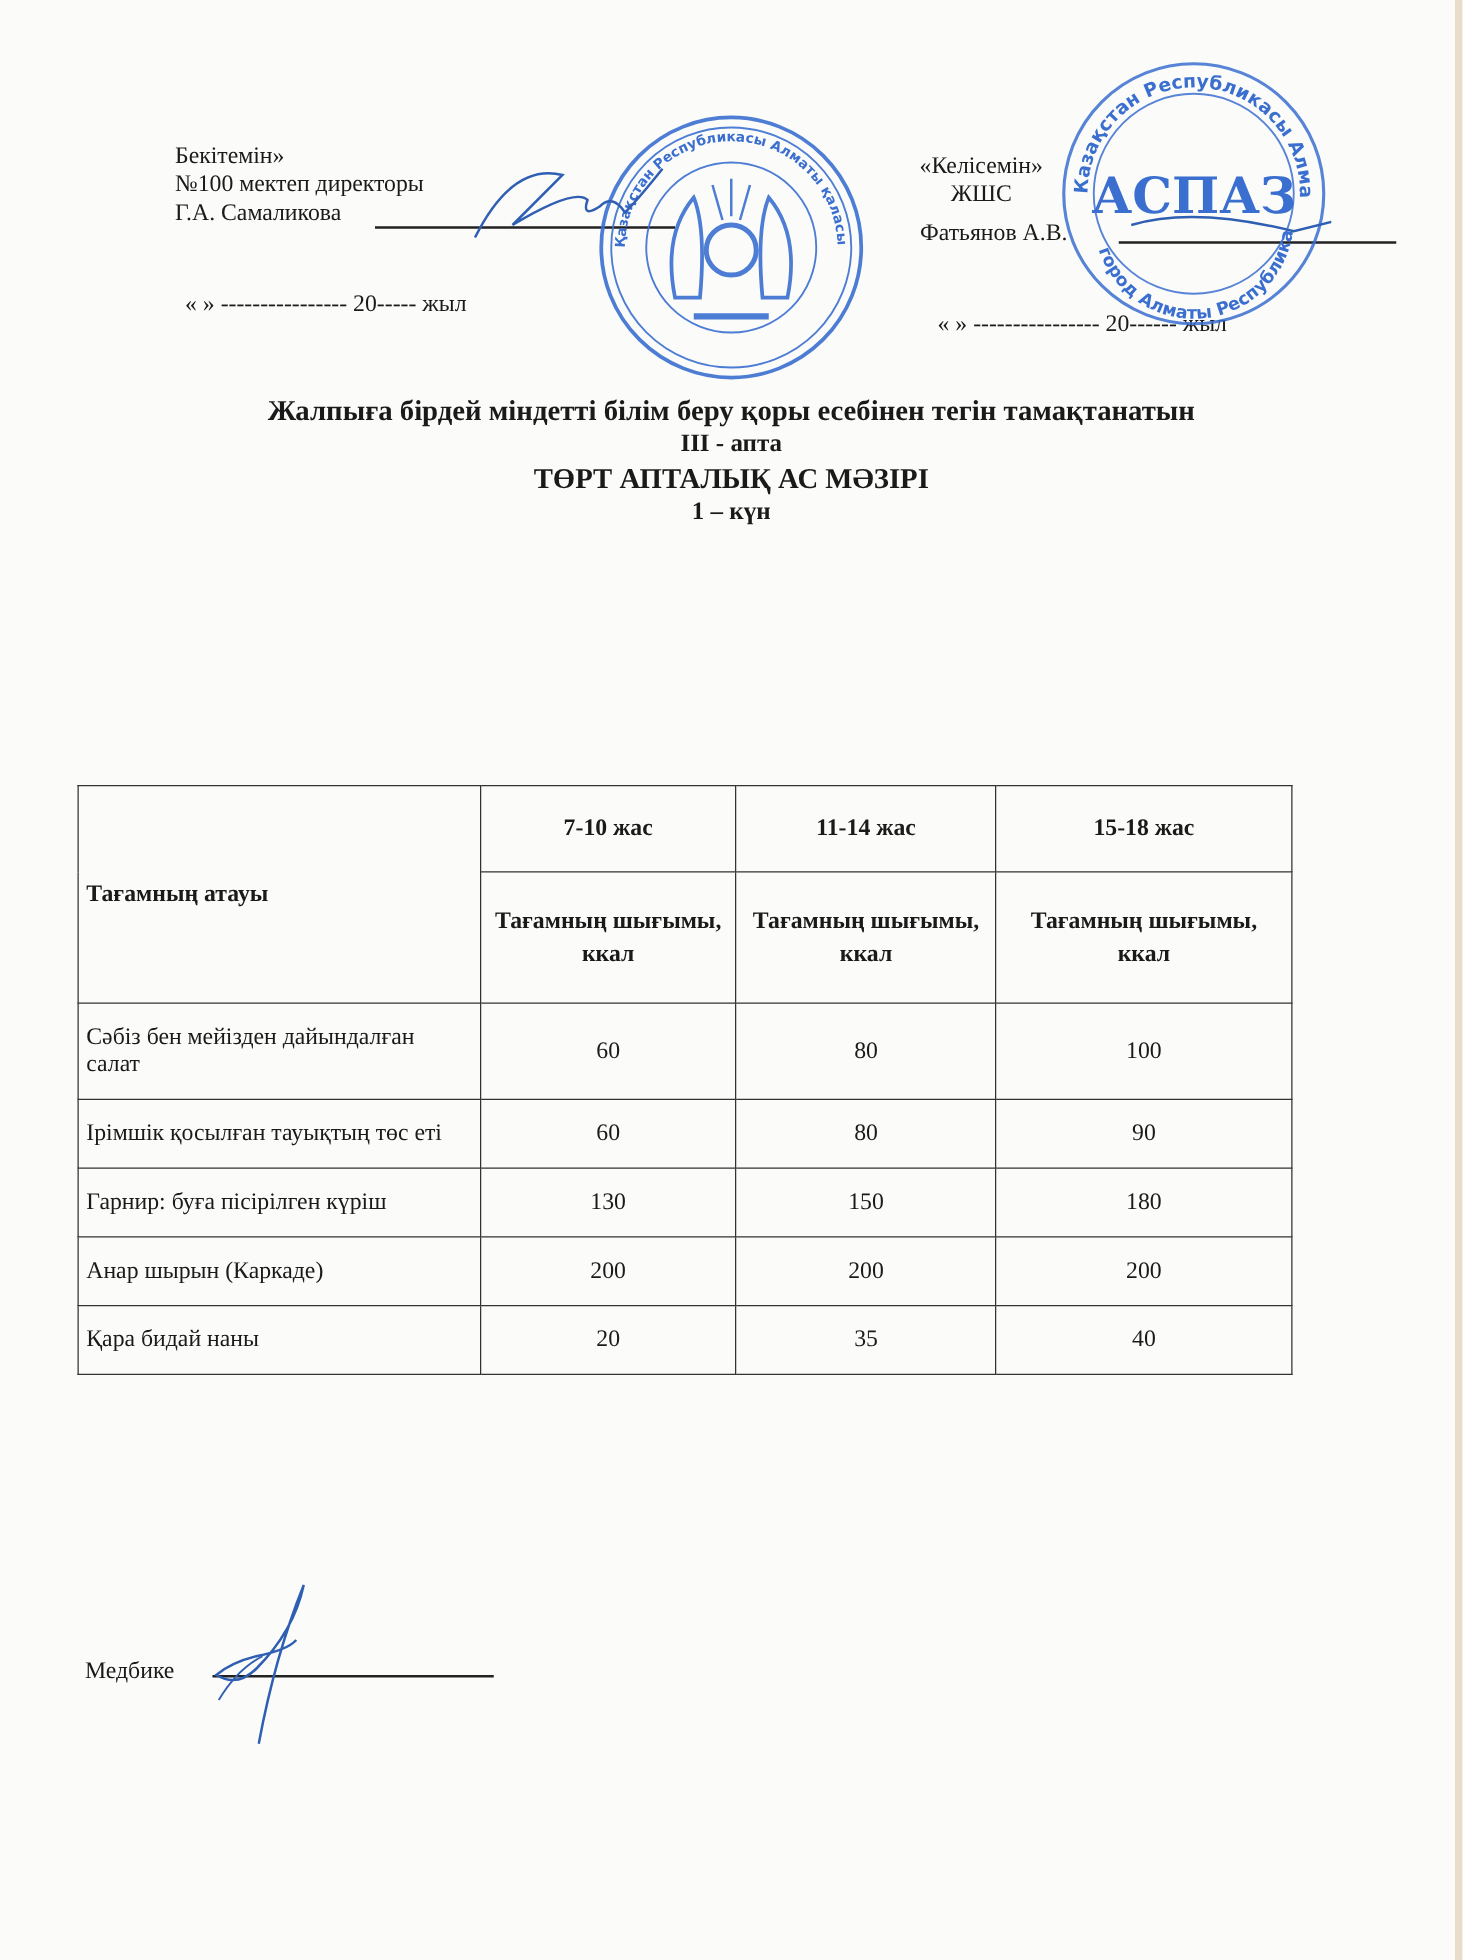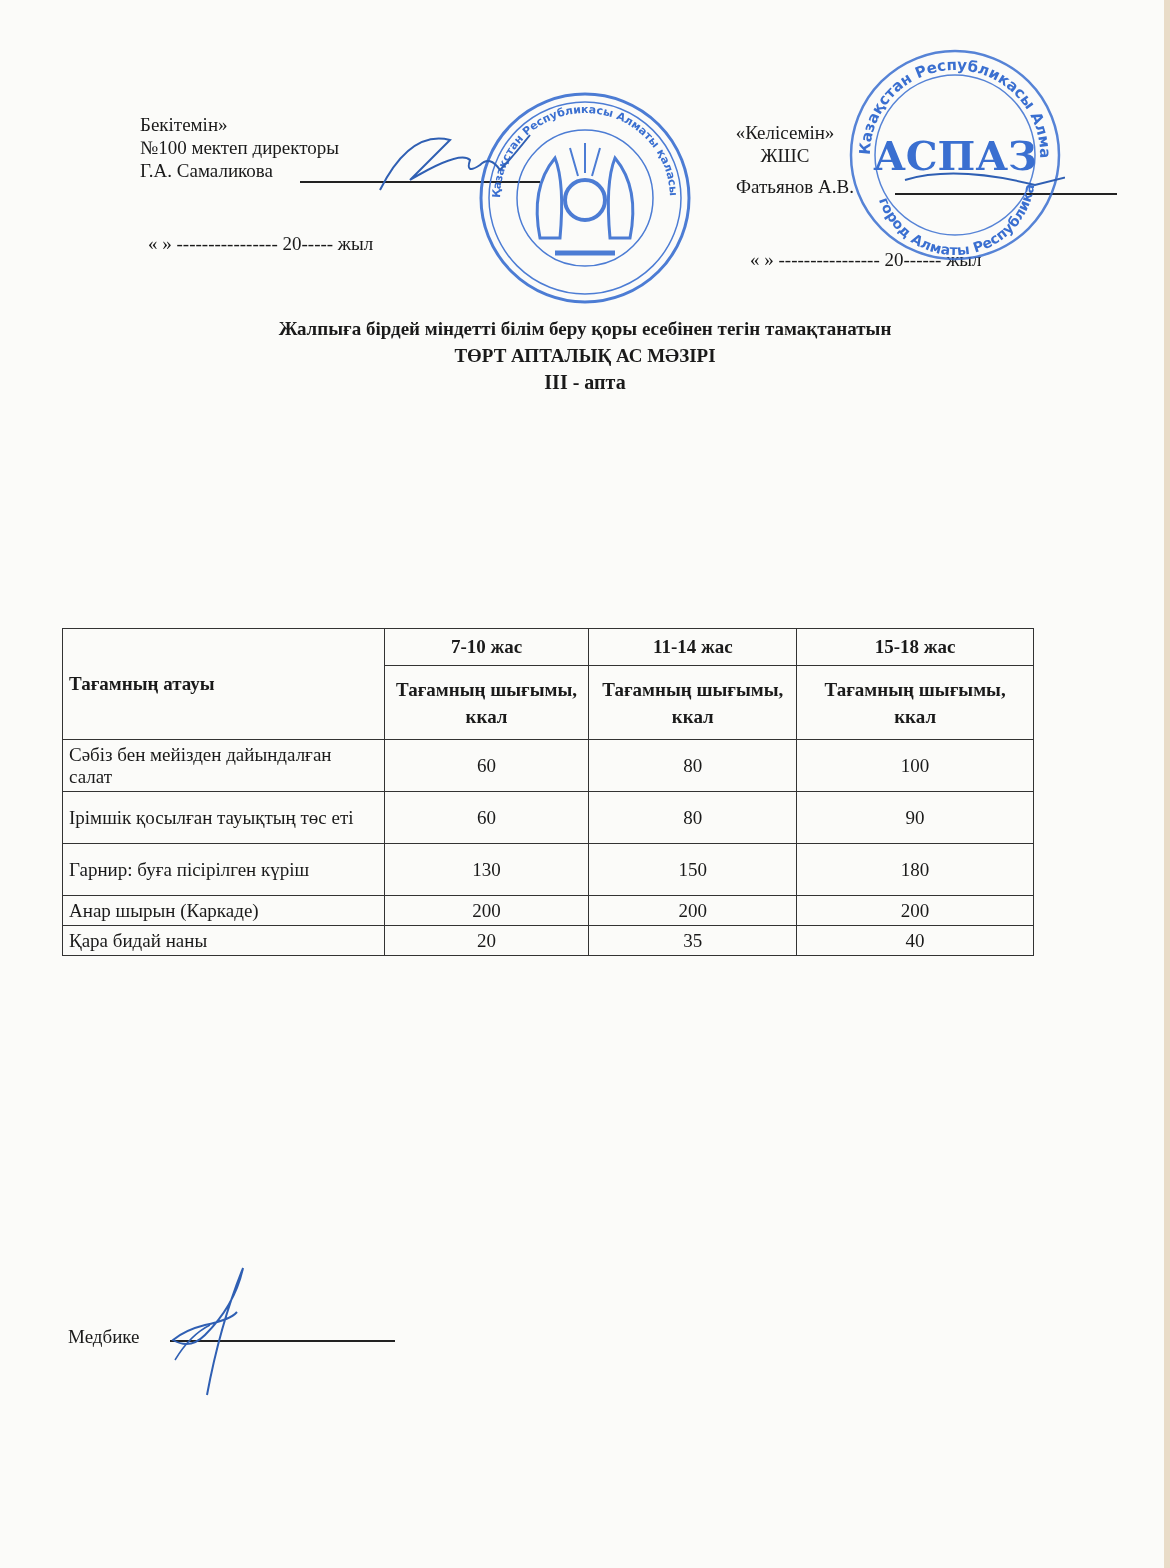--- a/index.html
+++ b/index.html
@@ -6,26 +6,26 @@
   body {
     width: 1170px; height: 1568px; position: relative; overflow: hidden;
     background: #fbfbf9;
     font-family: "Liberation Serif", "DejaVu Serif", serif;
     color: #1a1a1a;
   }
   .edge { position: absolute; right: 0; top: 0; width: 6px; height: 1568px; background: #e9dcc8; }
   .abs { position: absolute; }
   .hdr { font-weight: normal; font-size: 19px; line-height: 23px; }
   .title-block { position: absolute; left: 0; width: 1170px; top: 315px; text-align: center; font-weight: bold; }
-  .title-block div { font-size: 19px; line-height: 27px; }
+  .title-block div { font-size: 23px; line-height: 27px; }
   table.menu {
     position: absolute; left: 62px; top: 628px; width: 972px;
     border-collapse: collapse; font-size: 19px;
   }
-  table.menu td { border: 1.5px solid #333; padding: 0 6px; vertical-align: middle; }
+  table.menu td { border: 1.5px solid #333; padding: 16px 6px; vertical-align: middle; }
   .th-age { text-align: center; font-weight: bold; height: 36px; }
   .th-sub { text-align: center; font-weight: bold; height: 72px; line-height: 27px; }
   .th-name { height: 110px; }
   .name { line-height: 22px; margin-left: 11px; }
   .val { text-align: center; }
   .r2 { height: 52px; }
   .r1 { height: 30px; }
   .line { position: absolute; height: 1.5px; background: #222; }
   .stamp { position: absolute; }
 </style>
@@ -87,22 +87,23 @@
   </text>
   <text x="110" y="135" text-anchor="middle" font-size="40" fill="#3a6fd0" font-family="DejaVu Serif, serif" font-weight="bold">АСПАЗ</text>
   <text font-size="14" fill="#3a6fd0" font-family="DejaVu Sans, sans-serif" font-weight="bold">
     <textPath href="#arcRb" startOffset="10%">город Алматы Республика Казахстан</textPath>
   </text>
   <path d="M60 145 Q110 130 190 150 Q230 140 270 130" fill="none" stroke="#2f5fb3" stroke-width="2"></path>
 </svg>
 
 <div class="title-block">
   <div>Жалпыға бірдей міндетті білім беру қоры есебінен тегін тамақтанатын</div>
+  <div style="font-size:20px;">III - апта</div>
   <div>ТӨРТ АПТАЛЫҚ АС МӘЗІРІ</div>
-  <div style="font-size:20px;">III - апта</div>
+  <div style="font-size:20px;">1 – күн</div>
 </div>
 
 <table class="menu">
   <colgroup>
     <col style="width:322px">
       <col style="width:205px">
       <col style="width:208px">
       <col style="width:237px">
   </colgroup>
   <tbody>

